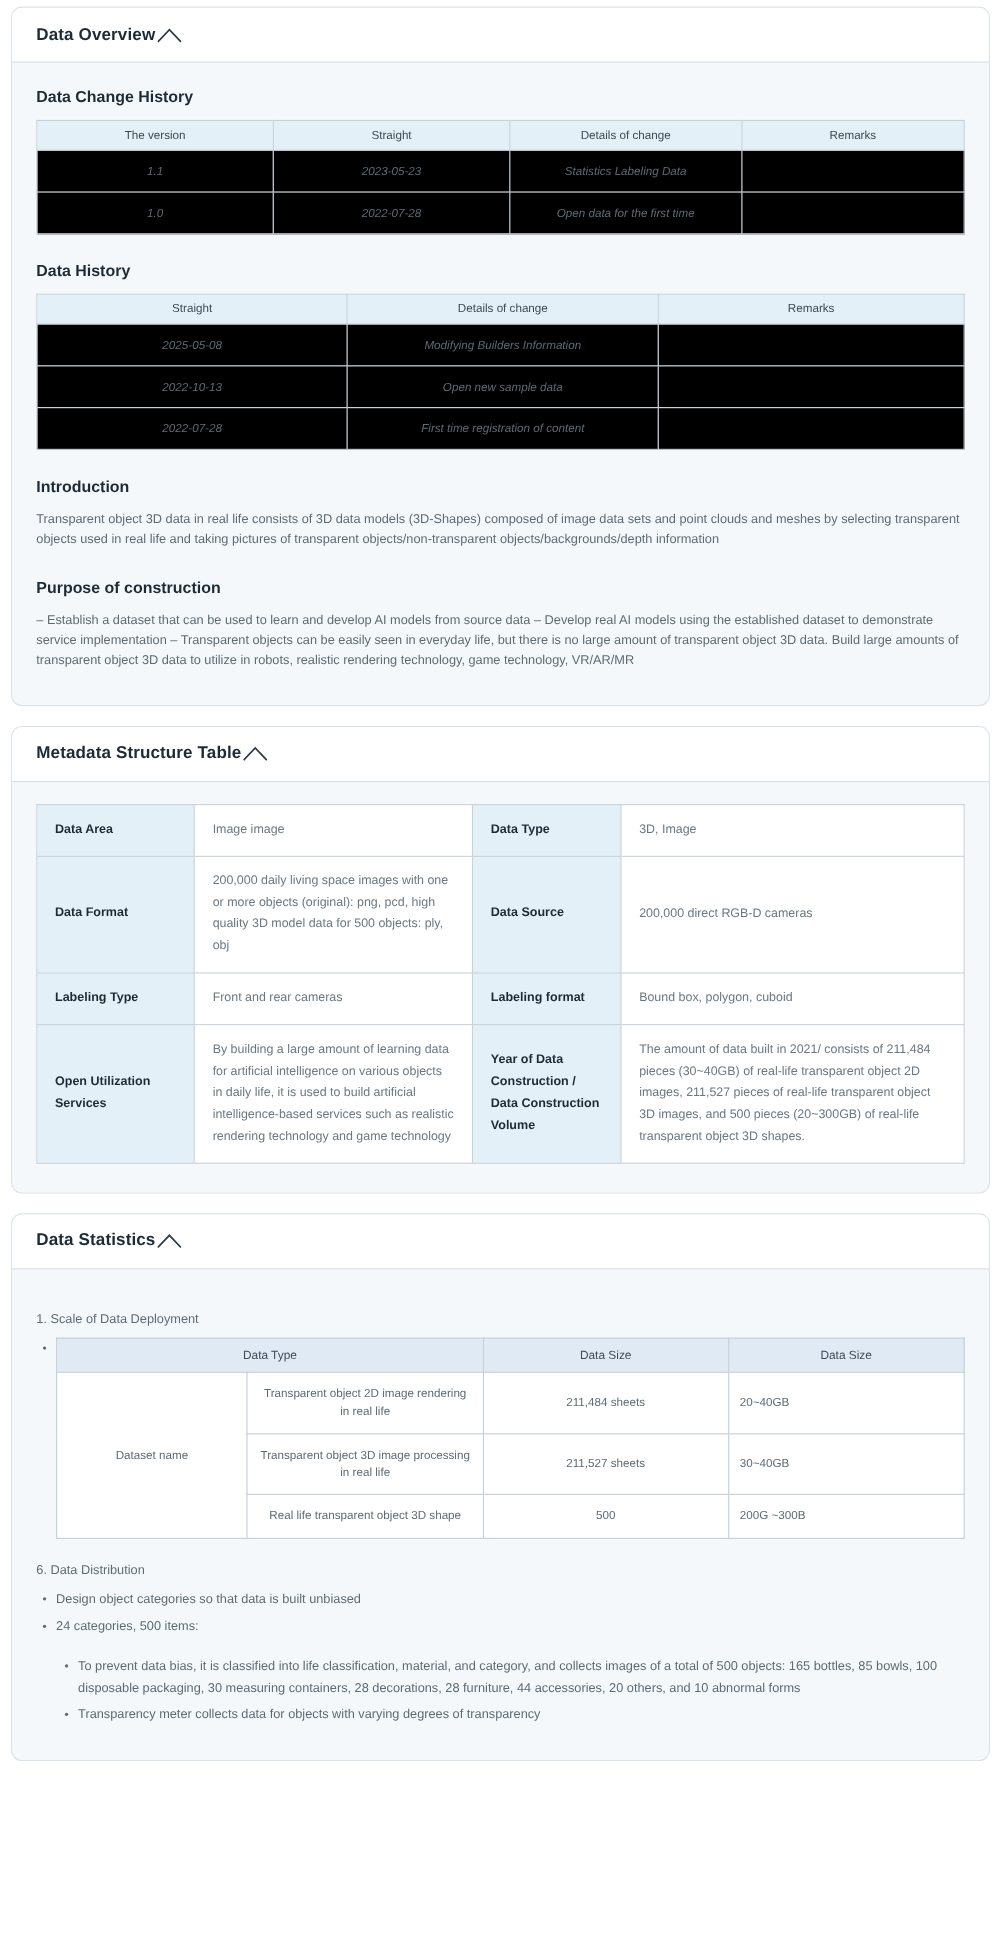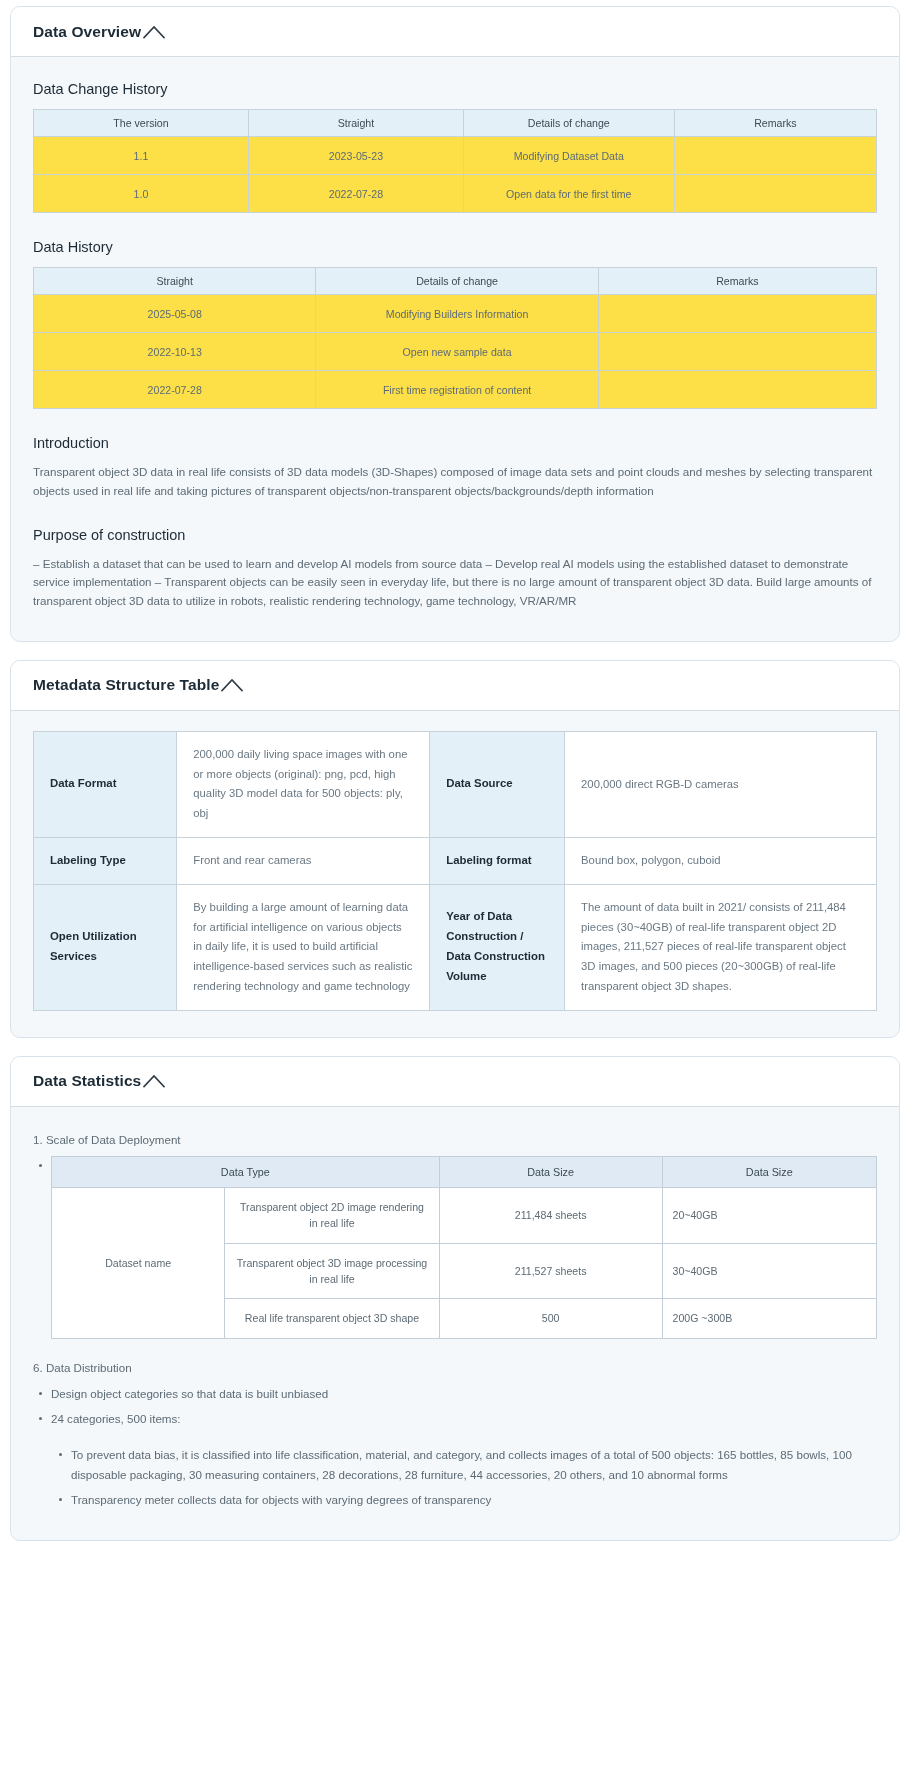--- a/index.html
+++ b/index.html
@@ -45,21 +45,21 @@
     cursor: pointer;
   }
   .chev svg { display: block; }
   .card-body {
     padding: 20px 22px 26px 22px;
   }
 
   
   .sec-h {
     font-size: 14.5px;
-    font-weight: normal;
+    font-weight: bold;
     color: #1d2b36;
     margin: 4px 0 12px 0;
   }
   .sec-h.spaced { margin-top: 26px; }
   .para {
     font-size: 11.6px;
     color: #5d6b75;
     line-height: 1.62;
     margin: 0 0 4px 0;
   }
@@ -80,21 +80,21 @@
     text-align: center;
     padding: 9px 6px;
     vertical-align: middle;
   }
   table.grid th {
     background: #e4f0f8;
     color: #3c4a55;
     height: 14px;
     padding: 7px 6px;
   }
-  table.grid td { height: 38px; background:#fde047; }
+  table.grid td { height: 38px; background:#000000;font-style:italic; }
 
   
   table.meta {
     width: 100%;
     border-collapse: collapse;
     table-layout: fixed;
     background: #ffffff;
   }
   table.meta td {
     border: 1px solid #c8d2da;
@@ -111,21 +111,21 @@
   }
   table.meta td.val {
     background: #ffffff;
     color: #6a7883;
   }
 
   
   .stat-h {
     font-size: 11.6px;
     color: #5d6b75;
-    margin: 6px 0 10px 0;
+    margin: 19px 0 10px 0;
   }
   .stat-h.mt { margin-top: 22px; }
   ul.bul {
     margin: 0; padding-left: 18px;
     list-style: none;
   }
   ul.bul > li {
     position: relative;
     font-size: 11.6px;
     color: #5d6b75;
@@ -198,21 +198,21 @@
             <th>The version</th>
             <th>Straight</th>
             <th>Details of change</th>
             <th>Remarks</th>
           </tr>
         </thead>
         <tbody>
           <tr>
             <td>1.1</td>
             <td>2023-05-23</td>
-            <td>Modifying Dataset Data</td>
+            <td>Statistics Labeling Data</td>
             <td></td>
           </tr>
           <tr>
             <td>1.0</td>
             <td>2022-07-28</td>
             <td>Open data for the first time</td>
             <td></td>
           </tr>
         </tbody>
       </table>
@@ -270,20 +270,26 @@
     </div>
     <div class="card-body">
       <table class="meta">
         <colgroup>
             <col style="width:17%">
             <col style="width:30%">
             <col style="width:16%">
             <col style="width:37%">
           </colgroup>
         <tbody>
+          <tr>
+            <td class="lbl">Data Area</td>
+            <td class="val">Image image</td>
+            <td class="lbl">Data Type</td>
+            <td class="val">3D, Image</td>
+          </tr>
           <tr>
             <td class="lbl">Data Format</td>
             <td class="val">200,000 daily living space images with one or more objects (original): png, pcd, high quality 3D model data for 500 objects: ply, obj</td>
             <td class="lbl">Data Source</td>
             <td class="val">200,000 direct RGB-D cameras</td>
           </tr>
           <tr>
             <td class="lbl">Labeling Type</td>
             <td class="val">Front and rear cameras</td>
             <td class="lbl">Labeling format</td>

